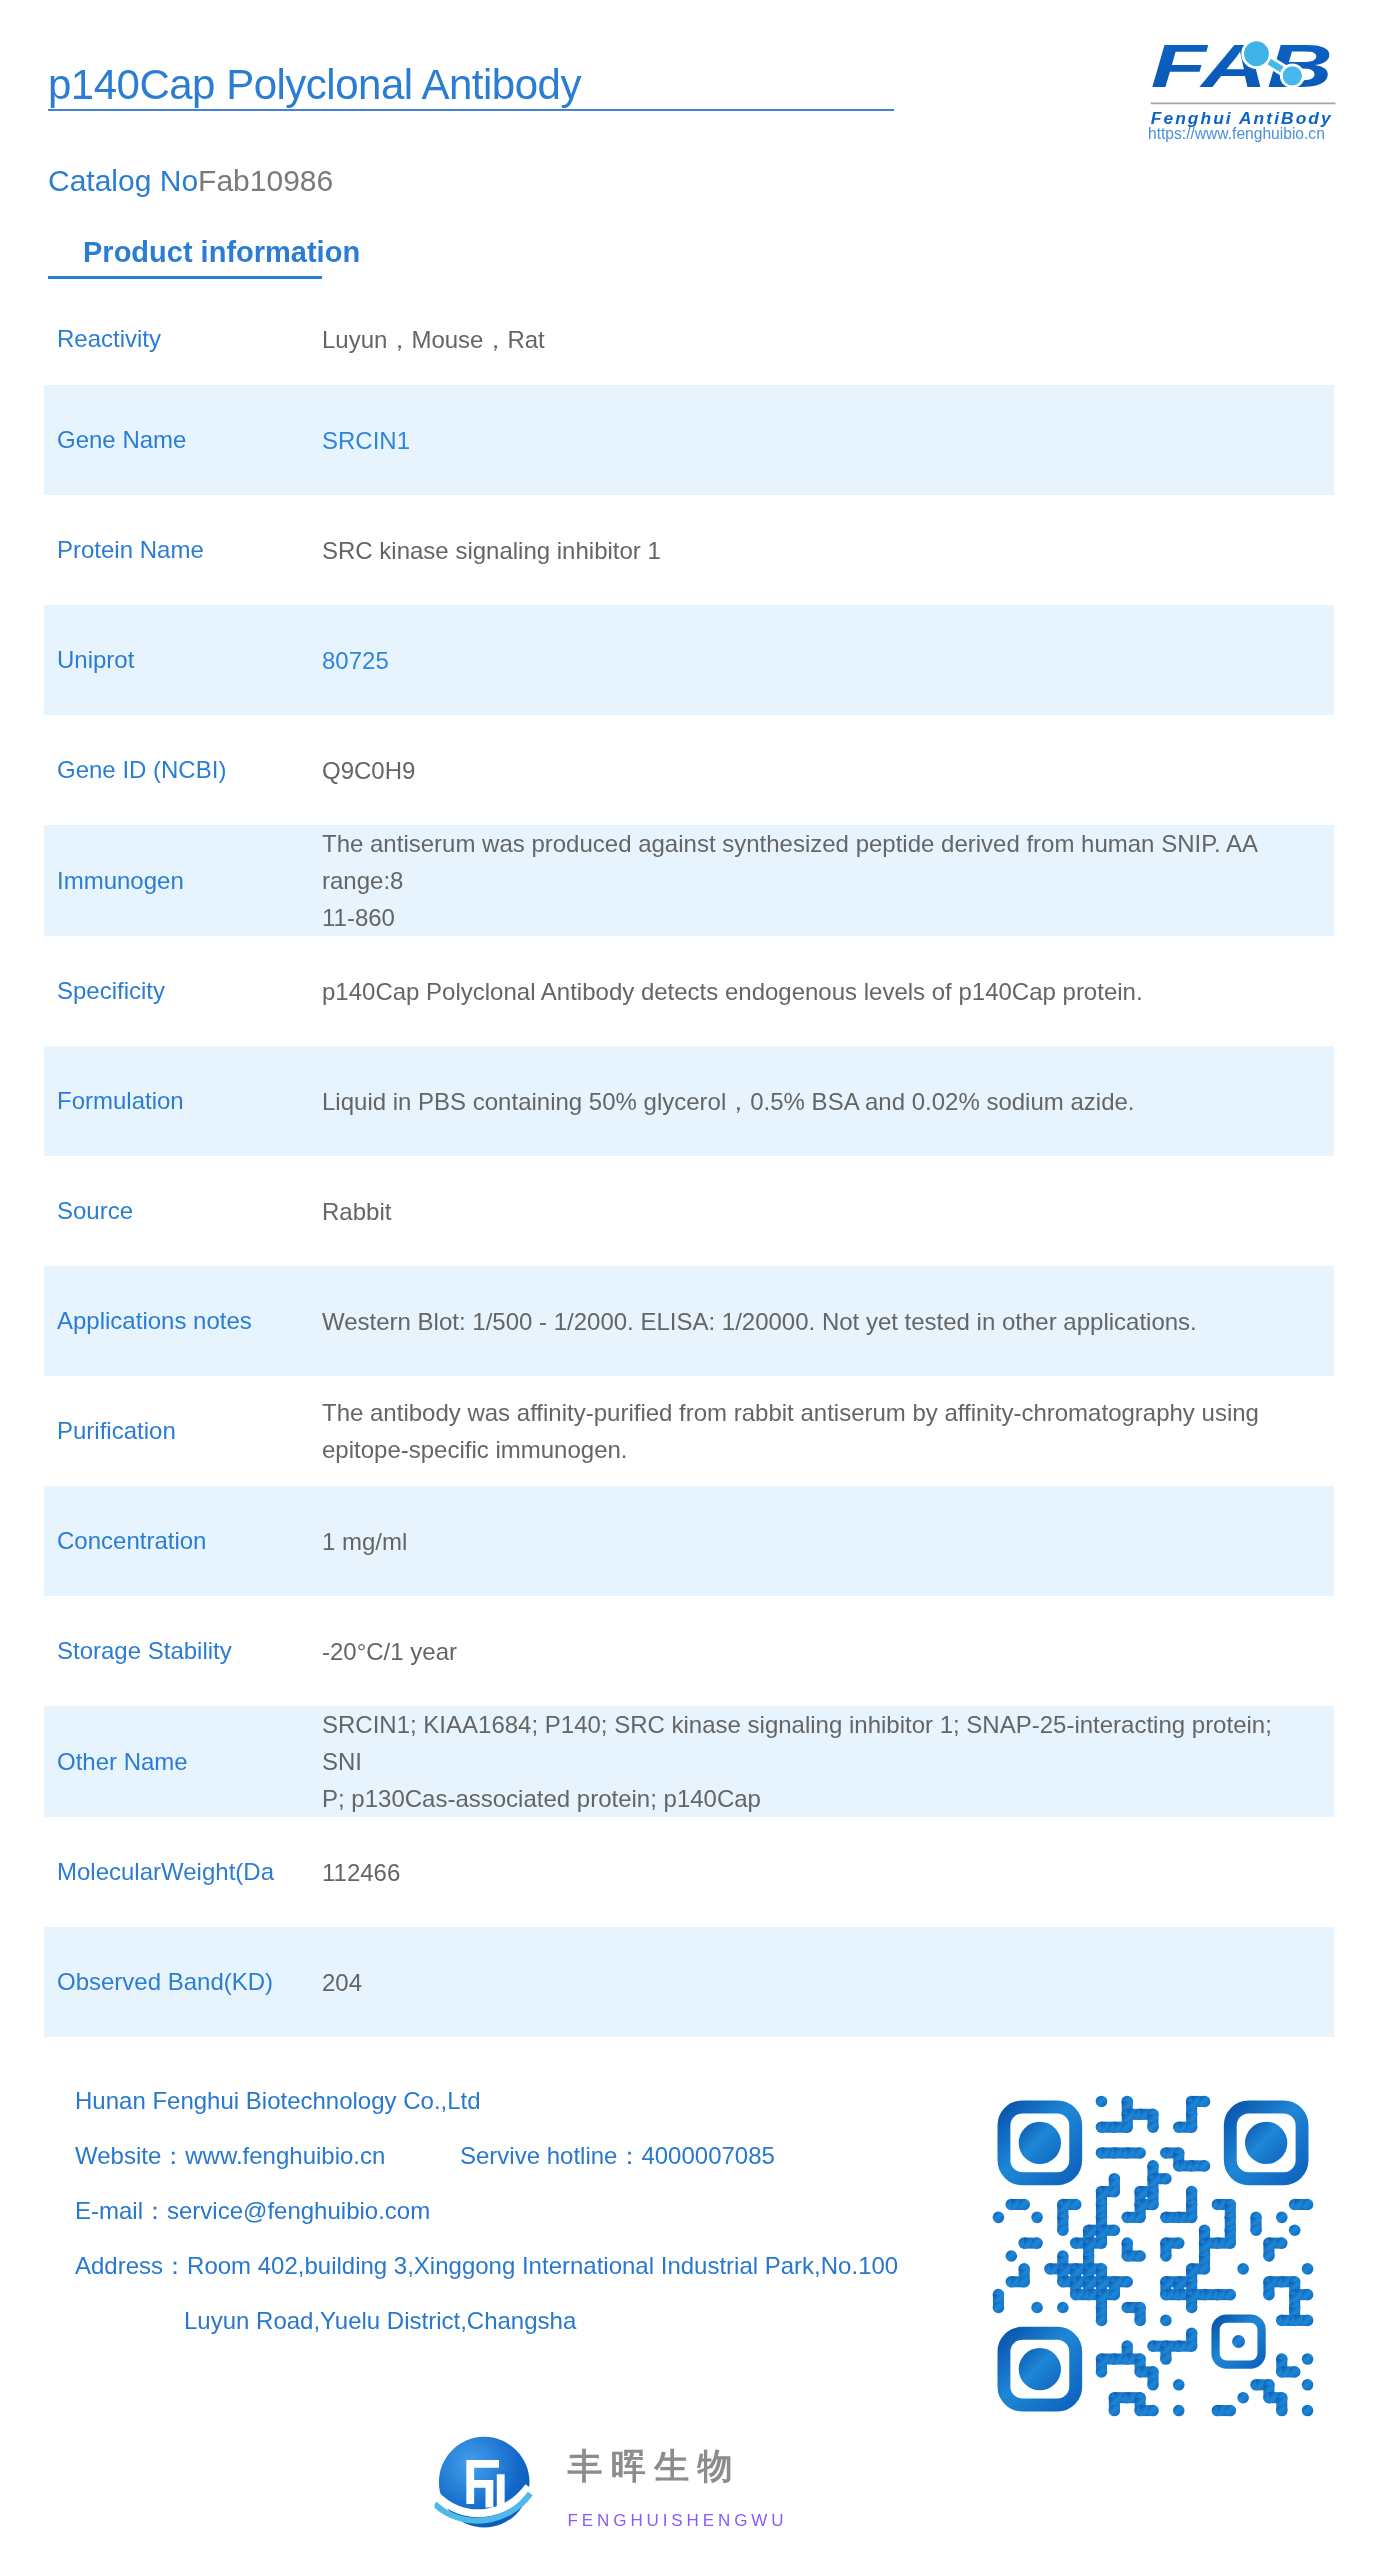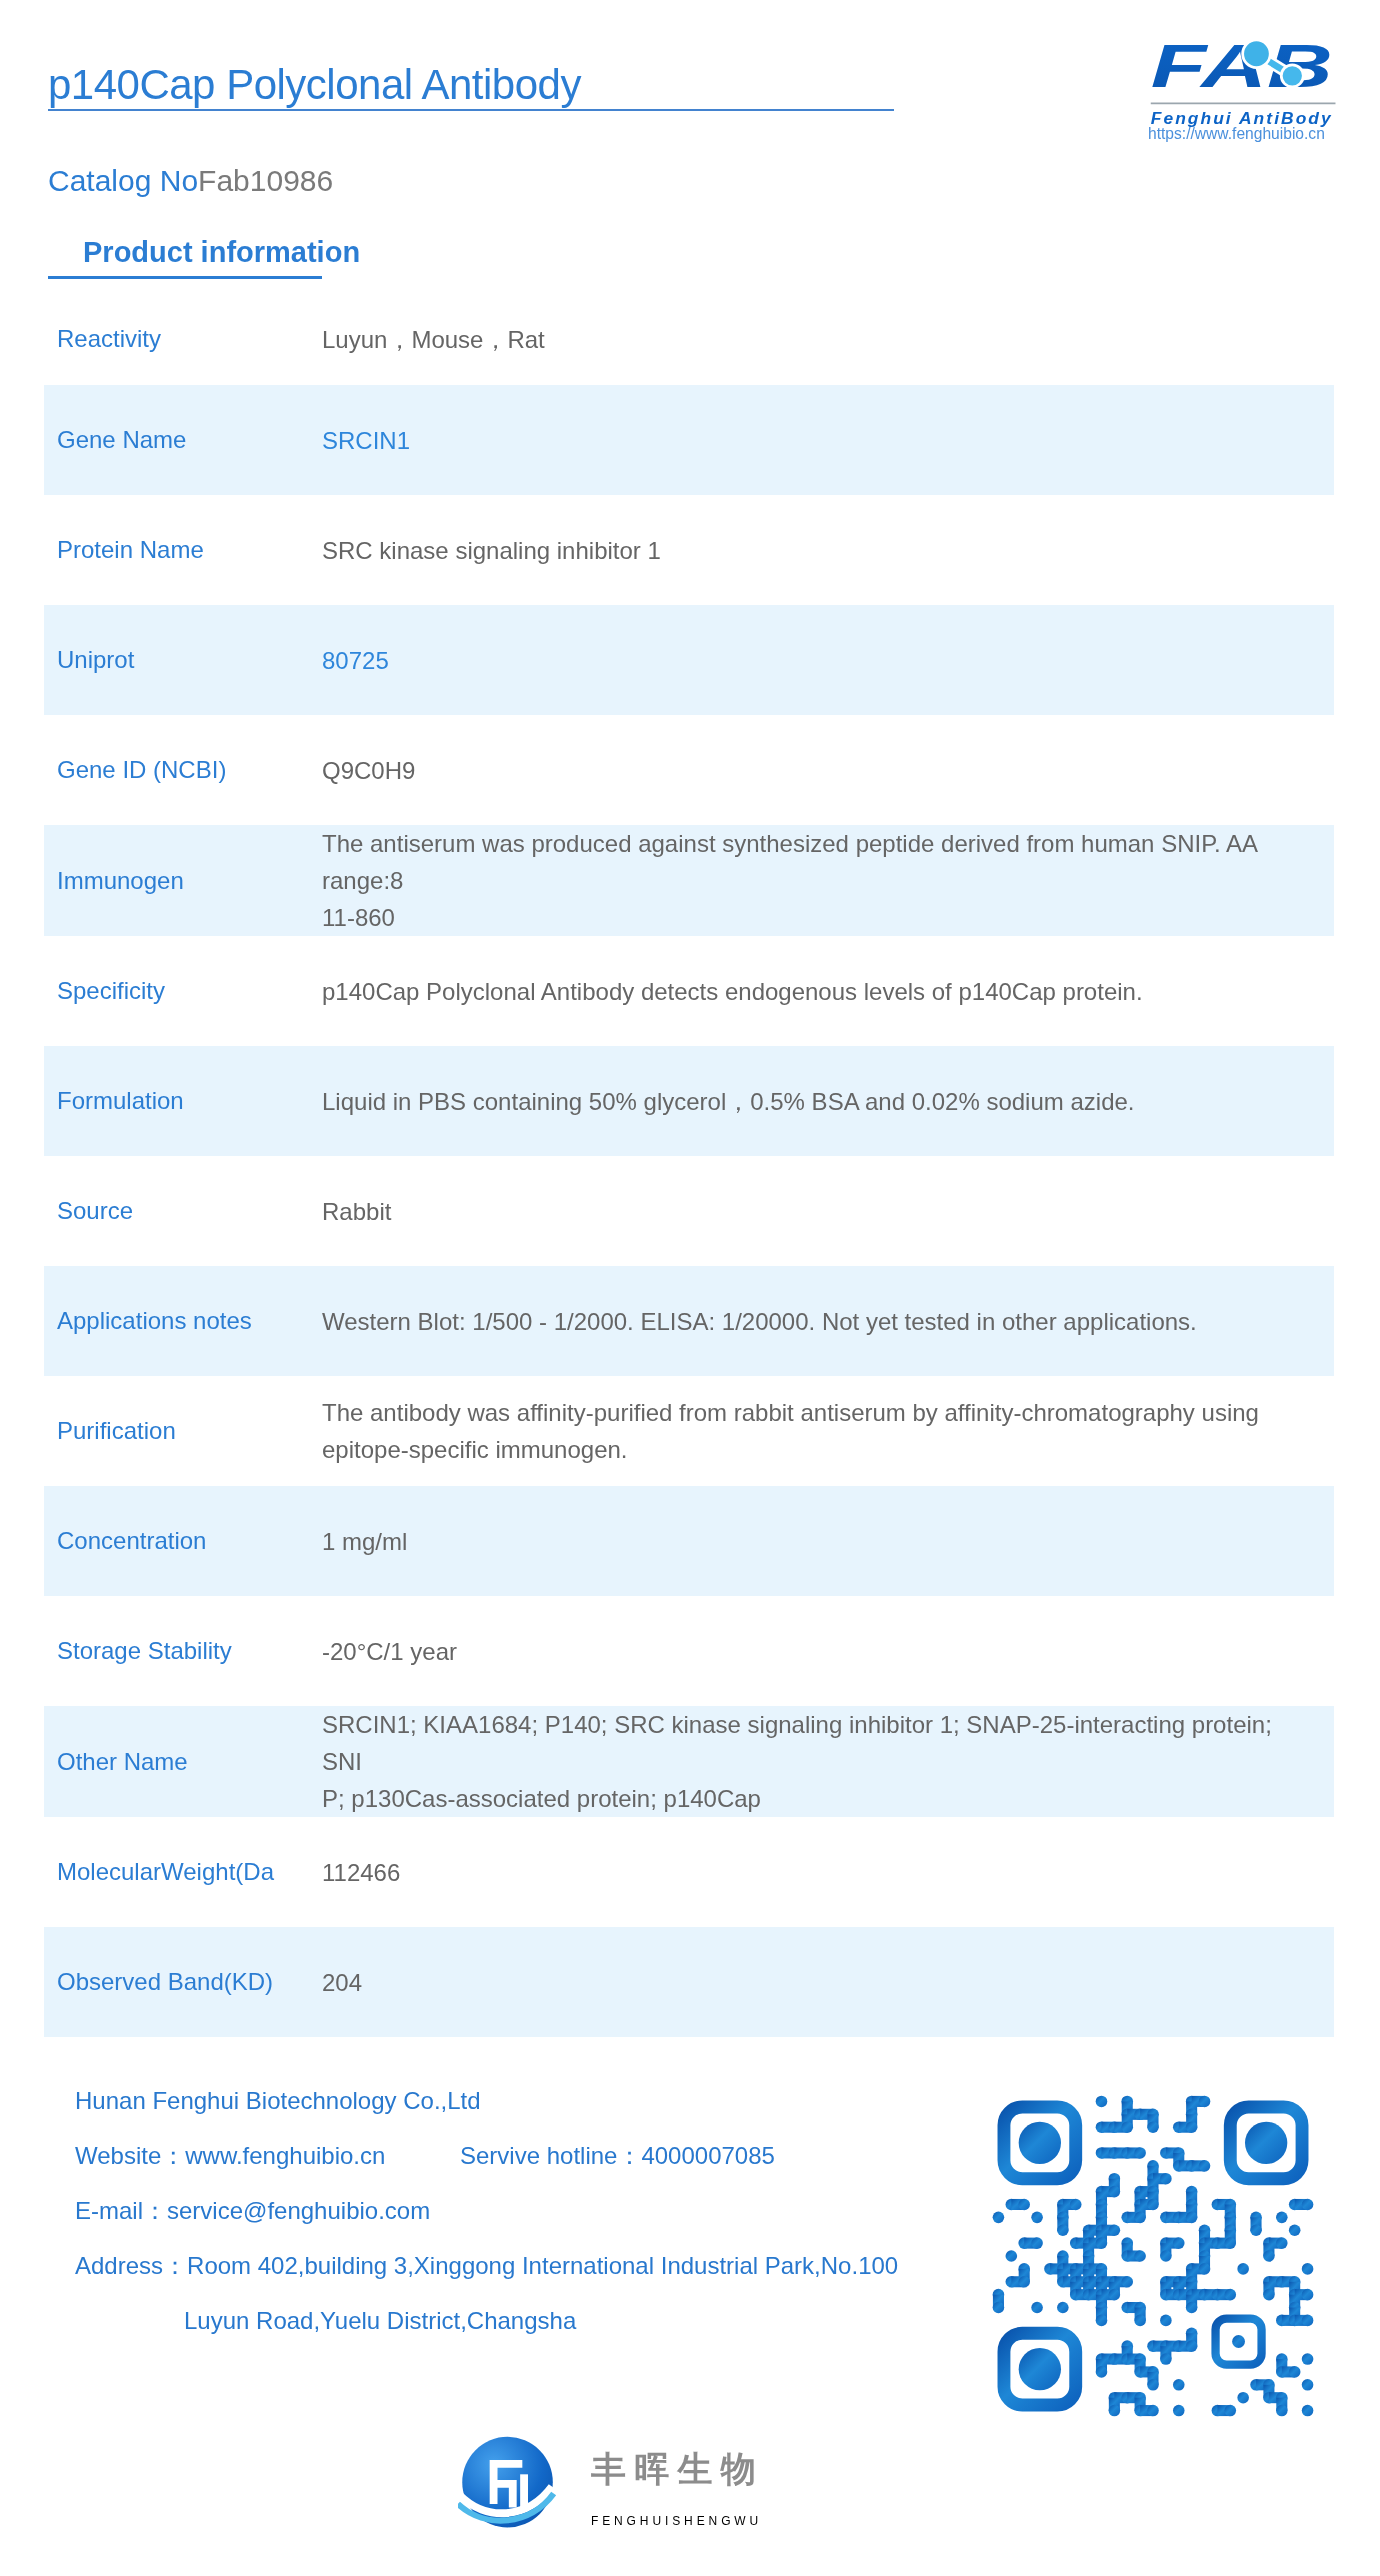--- a/index.html
+++ b/index.html
@@ -36,21 +36,21 @@
   .footer-info{position:absolute;left:75px;top:2085px;width:902px;}
   .footer-line{font-size:24px;color:var(--footer-blue);line-height:31px;margin-bottom:24px;white-space:nowrap;}
   .footer-website{display:inline-block;min-width:385px;}
   .footer-addr2{padding-left:109px;}
 
   .qr-wrap{position:absolute;left:992px;top:2095px;width:322px;height:322px;}
 
   .bottom-logo{position:absolute;top:2433px;left:611px;transform:translateX(-50%);display:flex;align-items:center;gap:32px;}
   .bl-texts{display:flex;flex-direction:column;}
   .bl-cn{font-size:35px;color:#8C8C8C;letter-spacing:8.3px;font-weight:bold;}
-  .bl-en{font-size:12px;color:#000000;letter-spacing:3.9px;margin-top:21px;}
+  .bl-en{font-size:17px;color:#8b5cf6;letter-spacing:3.9px;margin-top:21px;}
 </style>
 </head>
 <body>
 
 <div class="page">
 
   <h1 class="doc-title">p140Cap Polyclonal Antibody</h1>
   <div class="title-rule"></div>
 
   <div class="fab-logo">

